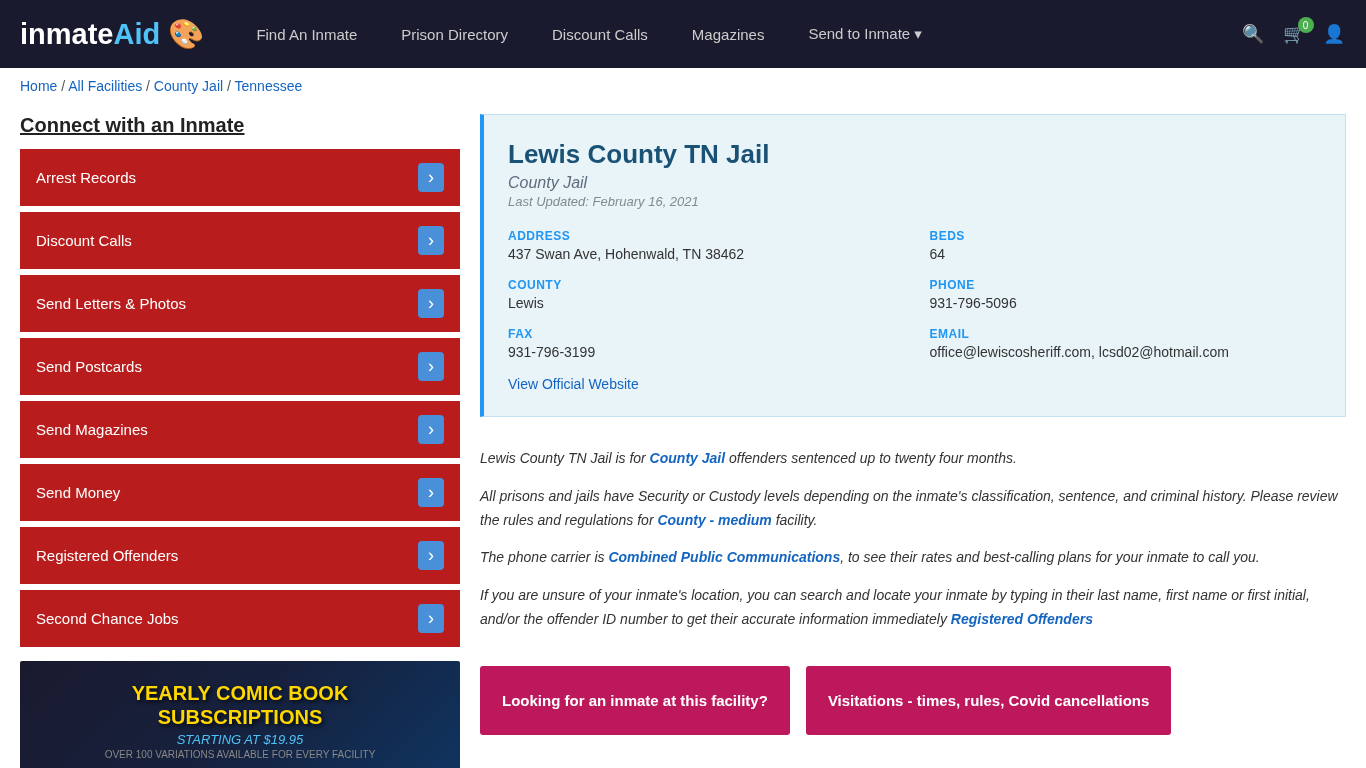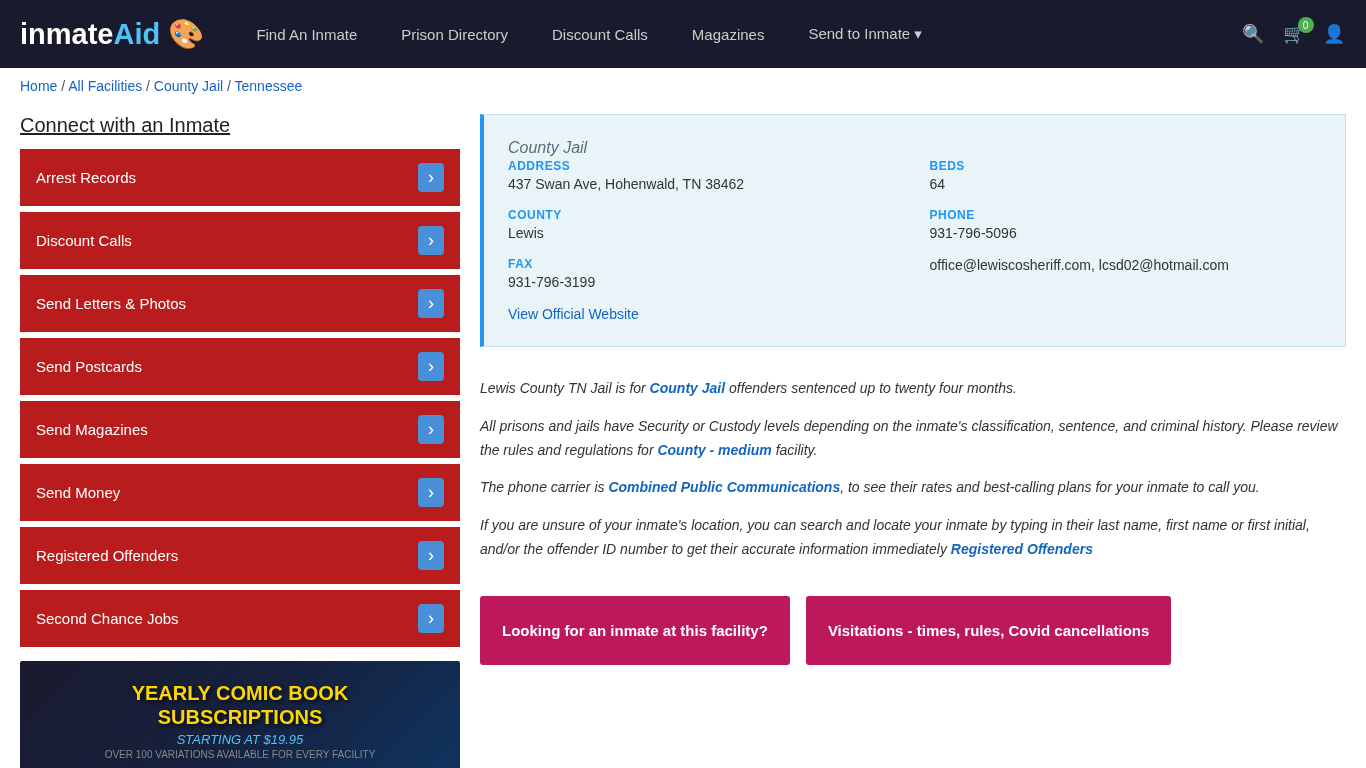--- a/index.html
+++ b/index.html
@@ -94,21 +94,21 @@
       max-width: 1366px;
     }
 
     
     .sidebar {
       width: 440px;
       flex-shrink: 0;
     }
     .sidebar-title {
       font-size: 20px;
-      font-weight: normal;
+      font-weight: bold;
       text-decoration: underline;
       margin-bottom: 12px;
       color: #222;
     }
     .sidebar-item {
       display: flex;
       align-items: center;
       justify-content: space-between;
       background: #b91c1c;
       color: #fff;
@@ -321,21 +321,23 @@
       <div class="ad-title">SUBSCRIPTIONS</div>
       <div class="ad-subtitle">STARTING AT $19.95</div>
       <div class="ad-note">OVER 100 VARIATIONS AVAILABLE FOR EVERY FACILITY</div>
 
     </div>
   </div>
 
   <div class="content">
 
     <div class="facility-card">
+      <div class="facility-name">Lewis County TN Jail</div>
       <div class="facility-type">County Jail</div>
+      <div class="facility-updated">Last Updated: February 16, 2021</div>
 
       <div class="info-grid">
         <div>
           <div class="info-label">ADDRESS</div>
           <div class="info-value">437 Swan Ave, Hohenwald, TN 38462</div>
         </div>
         <div>
           <div class="info-label">BEDS</div>
           <div class="info-value">64</div>
         </div>
@@ -345,20 +347,21 @@
         </div>
         <div>
           <div class="info-label">PHONE</div>
           <div class="info-value">931-796-5096</div>
         </div>
         <div>
           <div class="info-label">FAX</div>
           <div class="info-value">931-796-3199</div>
         </div>
         <div>
+          <div class="info-label">EMAIL</div>
           <div class="info-value">office@lewiscosheriff.com, lcsd02@hotmail.com</div>
         </div>
       </div>
 
       <a href="#" class="view-website">View Official Website</a>
     </div>
 
     <div class="description">
       <p>
         <span>Lewis County TN Jail is for </span><a href="#">County Jail</a><span> offenders sentenced up to twenty four months.</span>

